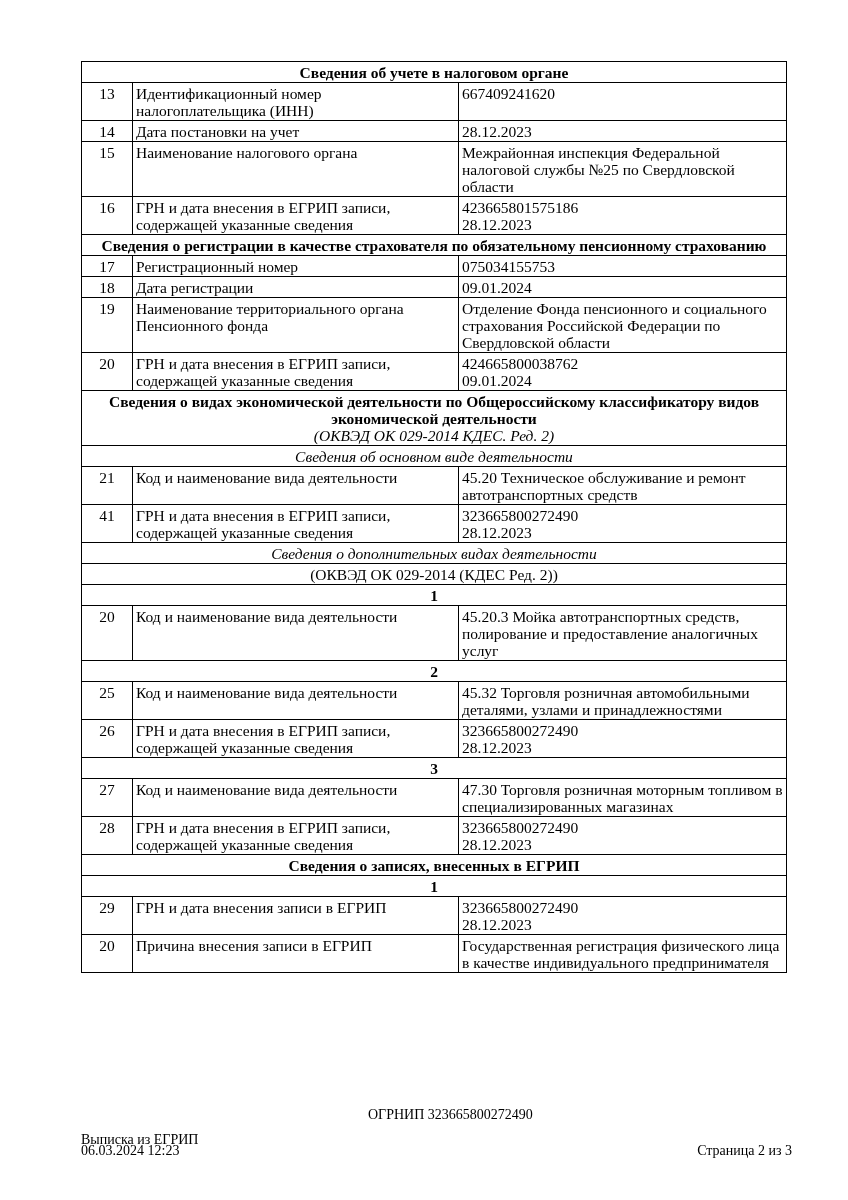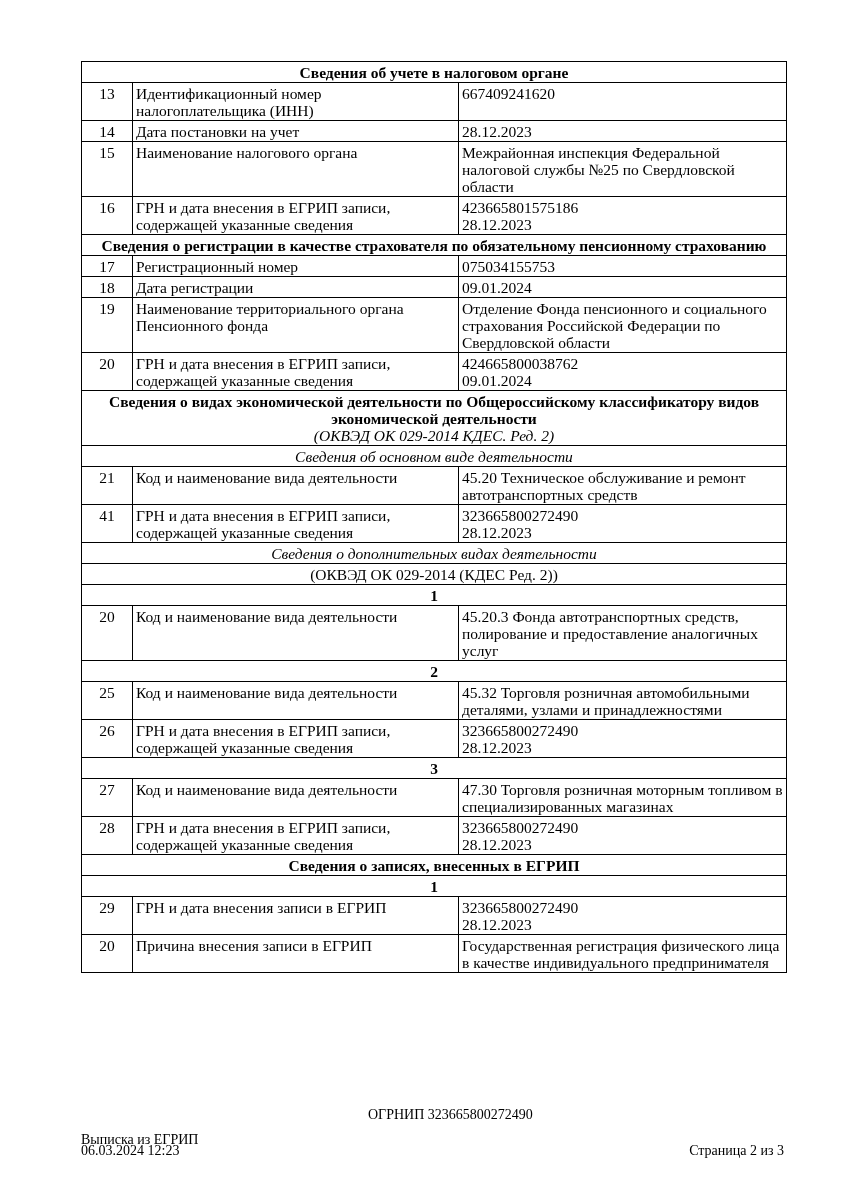--- a/index.html
+++ b/index.html
@@ -11,21 +11,21 @@
   td.value { padding-left:2px; }
   td.sec { text-align:center; font-weight:bold; padding:3px 20px 1px 20px; }
   td.sub { text-align:center; font-weight:normal; font-style:italic; padding:3px 4px 1px 4px; }
   td.ital { text-align:center; padding:3px 4px 1px 4px; }
   td.idx { text-align:center; font-weight:bold; padding:3px 4px 1px 4px; }
   .it { font-style:italic; font-weight:normal; display:block; }
   .multiline { white-space:pre-line; }
   .footer { position:absolute; top:1134px; font-size:14px; line-height:11px; font-family:"Liberation Serif", serif; }
   .f-left { left:81px; }
   .f-center { left:368px; top:1109px; }
-  .f-right { right:64px; top:1145px; }
+  .f-right { right:56px; top:1145px; }
 </style>
 </head>
 <body>
 
 <table class="doc">
   <tbody>
 
     <tr>
         <td colspan="3" class="sec">Сведения об учете в налоговом органе</td>
       </tr>
@@ -100,21 +100,21 @@
     <tr>
         <td colspan="3" class="ital">(ОКВЭД ОК 029-2014 (КДЕС Ред. 2))</td>
       </tr>
 
     <tr>
         <td colspan="3" class="idx">1</td>
       </tr>
     <tr>
         <td class="num">20</td>
         <td class="label">Код и наименование вида деятельности</td>
-        <td class="value">45.20.3 Фонда автотранспортных средств, полирование и предоставление аналогичных услуг</td>
+        <td class="value">45.20.3 Мойка автотранспортных средств, полирование и предоставление аналогичных услуг</td>
       </tr>
 
     <tr>
         <td colspan="3" class="idx">2</td>
       </tr>
     <tr>
         <td class="num">25</td>
         <td class="label">Код и наименование вида деятельности</td>
         <td class="value">45.32 Торговля розничная автомобильными деталями, узлами и принадлежностями</td>
       </tr>

